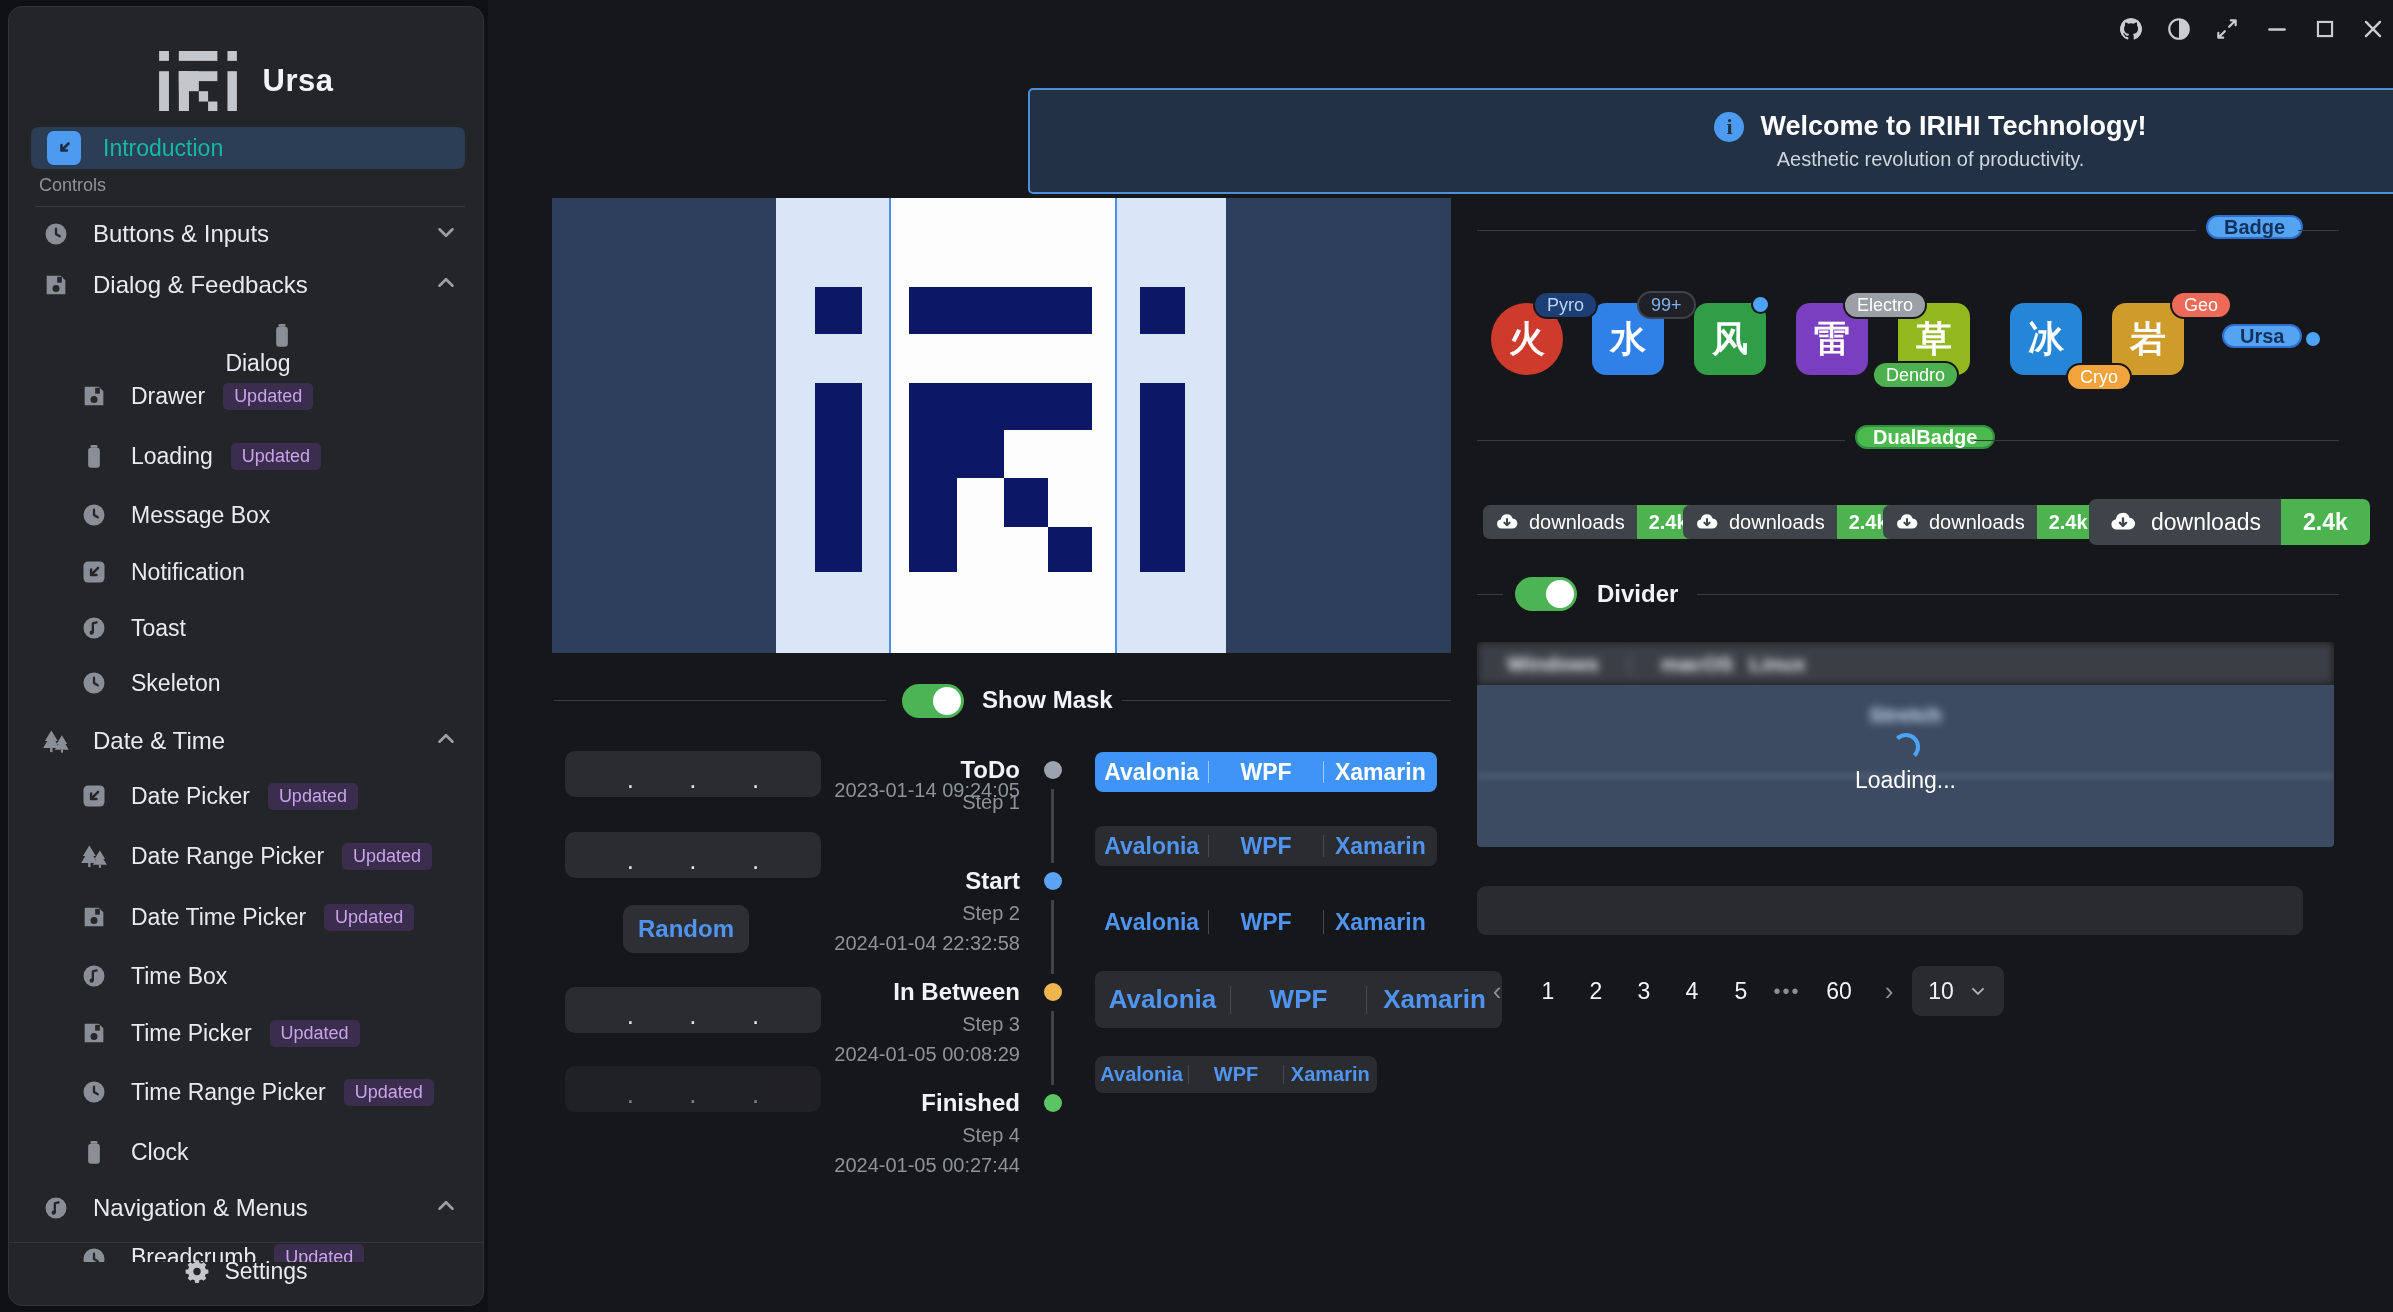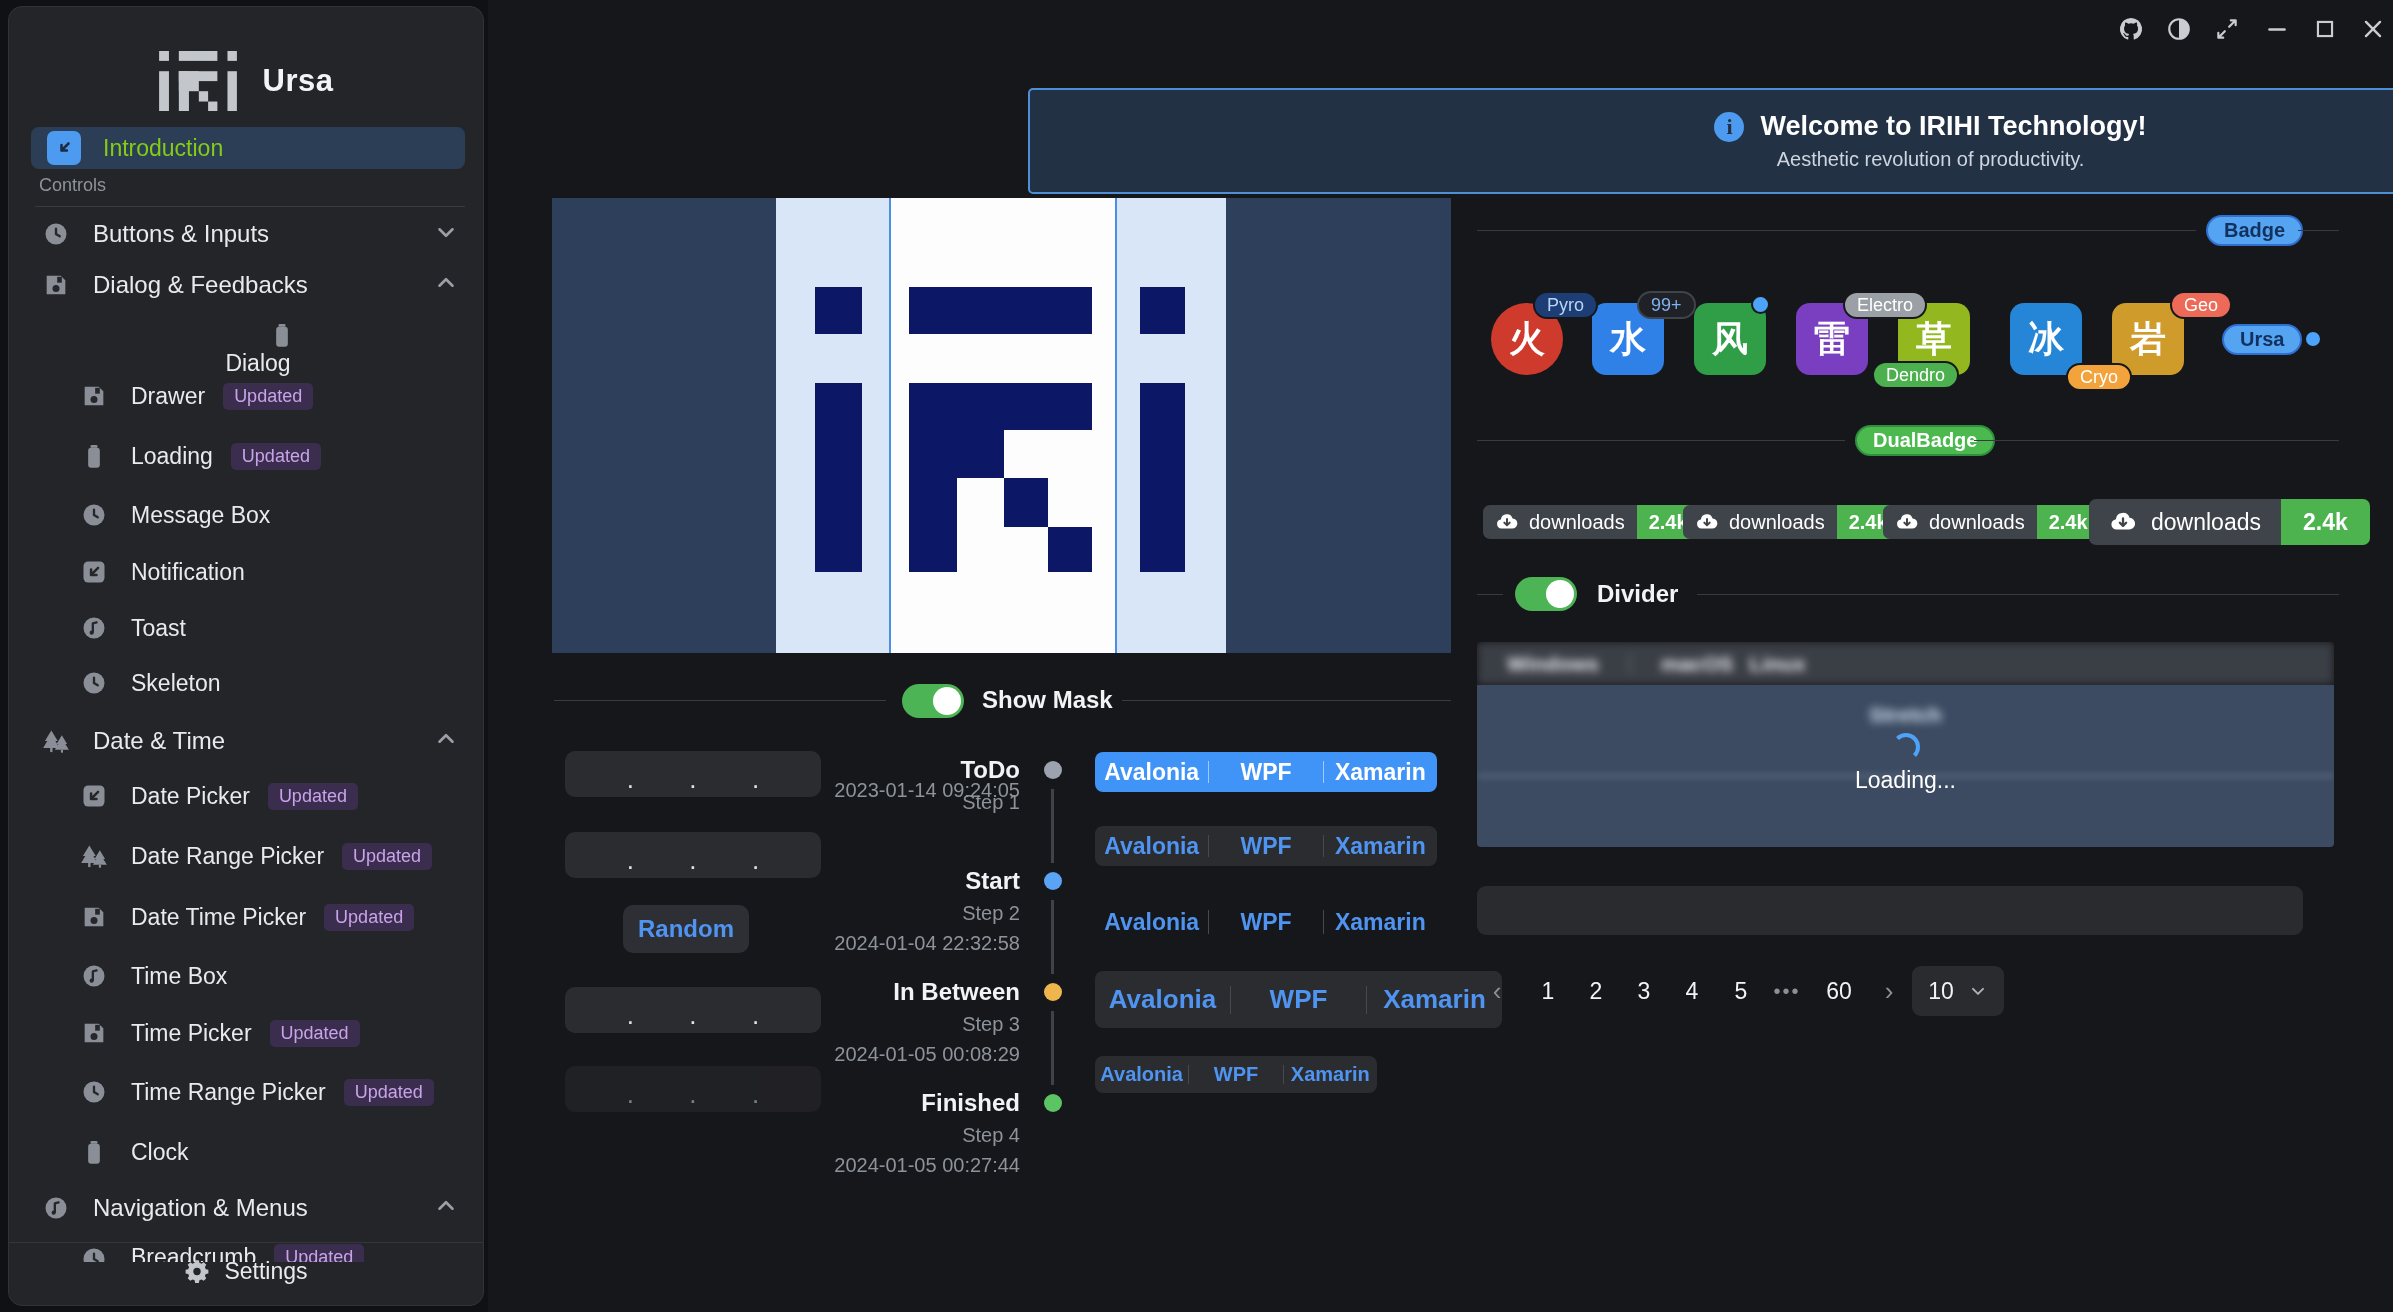--- a/index.html
+++ b/index.html
@@ -10,21 +10,21 @@
   
   .tb-icon{position:absolute;top:14px;width:30px;height:30px;color:#c9ccd1;display:flex;align-items:center;justify-content:center;cursor:pointer;}
   .tb-icon svg{width:26px;height:26px;}
   
   #sidebar{position:absolute;left:8px;top:6px;width:476px;height:1300px;background:#242529;border:1px solid #323338;border-radius:14px;box-sizing:border-box;overflow:hidden;}
   .logo-row{position:absolute;left:0;top:44px;width:100%;display:flex;align-items:center;justify-content:center;gap:26px;}
   .logo-mark{color:#c3c6ca;}
   .logo-text{color:#f3f4f6;font-size:31px;font-weight:bold;letter-spacing:.5px;}
   .sel-row{position:absolute;left:22px;top:120px;width:434px;height:42px;background:#2c3e56;border-radius:8px;display:flex;align-items:center;cursor:pointer;}
   .sel-icon{width:34px;height:34px;margin-left:16px;background:#4d9bf0;border-radius:7px;display:flex;align-items:center;justify-content:center;}
-  .sel-label{color:#84cc16;font-size:23px;margin-left:22px;}
+  .sel-label{color:#14b8a6;font-size:23px;margin-left:22px;}
   .grp-label{position:absolute;left:30px;top:168px;color:#8e939b;font-size:18px;}
   .grp-line{position:absolute;left:26px;top:199px;width:430px;height:1px;background:#3a3b40;}
   .srow{position:absolute;left:0;width:476px;height:40px;display:flex;align-items:center;cursor:pointer;}
   .srow .sicon{width:30px;height:30px;color:#8a8f97;flex:none;display:flex;align-items:center;justify-content:center;}
   .srow .sicon svg{width:28px;height:28px;}
   .srow.parent .sicon{margin-left:32px;}
   .srow.child .sicon{margin-left:70px;}
   .srow .slabel{color:#e8eaed;font-size:23px;margin-left:22px;white-space:nowrap;}
   .srow.parent .slabel{font-size:24px;}
   .ubadge{margin-left:18px;background:#3b2d4d;color:#c9a3ea;font-size:18px;padding:3px 11px;border-radius:5px;}
@@ -70,21 +70,21 @@
   .bg-plain{height:40px;width:342px;}
   .bg-plain .bitem{color:#4f94f0;font-size:23px;flex:1;}
   .bg-plain .bsep{background:#46494e;height:24px;}
   .bg-large{background:#2b2c30;height:57px;width:407px;}
   .bg-large .bitem{color:#4f94f0;font-size:26px;flex:1;}
   .bg-large .bsep{background:#46494e;height:28px;}
   .bg-small{background:#2b2c30;height:37px;width:282px;}
   .bg-small .bitem{color:#4f94f0;font-size:20px;flex:1;}
   .bg-small .bsep{background:#46494e;height:19px;}
   
-  .sec-pill{position:absolute;height:31px;border-radius:16px;display:flex;align-items:center;padding:0 16px;font-size:20px;font-weight:bold;box-sizing:border-box;}
+  .sec-pill{position:absolute;height:24px;border-radius:16px;display:flex;align-items:center;padding:0 16px;font-size:20px;font-weight:bold;box-sizing:border-box;}
   .pill-blue{background:#55a4f2;border:2px solid #2e6fd1;color:#12315e;}
   .pill-green{background:#4cb94f;border:2px solid #2f8f3f;color:#ffffff;}
   .el-box{position:absolute;top:303px;width:72px;height:72px;border-radius:14px;display:flex;align-items:center;justify-content:center;color:#fff;font-size:36px;font-weight:bold;font-family:"DejaVu Sans",sans-serif;}
   .el-badge{position:absolute;height:28px;border-radius:14px;padding:0 12px;font-size:18px;display:flex;align-items:center;border:2px solid #17181b;box-sizing:border-box;white-space:nowrap;}
   .dotb{position:absolute;border-radius:50%;}
   
   .dl-badge{position:absolute;display:flex;align-items:stretch;border-radius:7px;overflow:hidden;cursor:pointer;text-align:right;}
   .dl-left{background:#3f434a;color:#fff;display:flex;align-items:center;gap:10px;padding:0 12px;}
   .dl-left svg{width:24px;height:24px;}
   .dl-right{background:#4cb34f;color:#fff;display:flex;align-items:center;padding:0 12px;font-weight:bold;}

